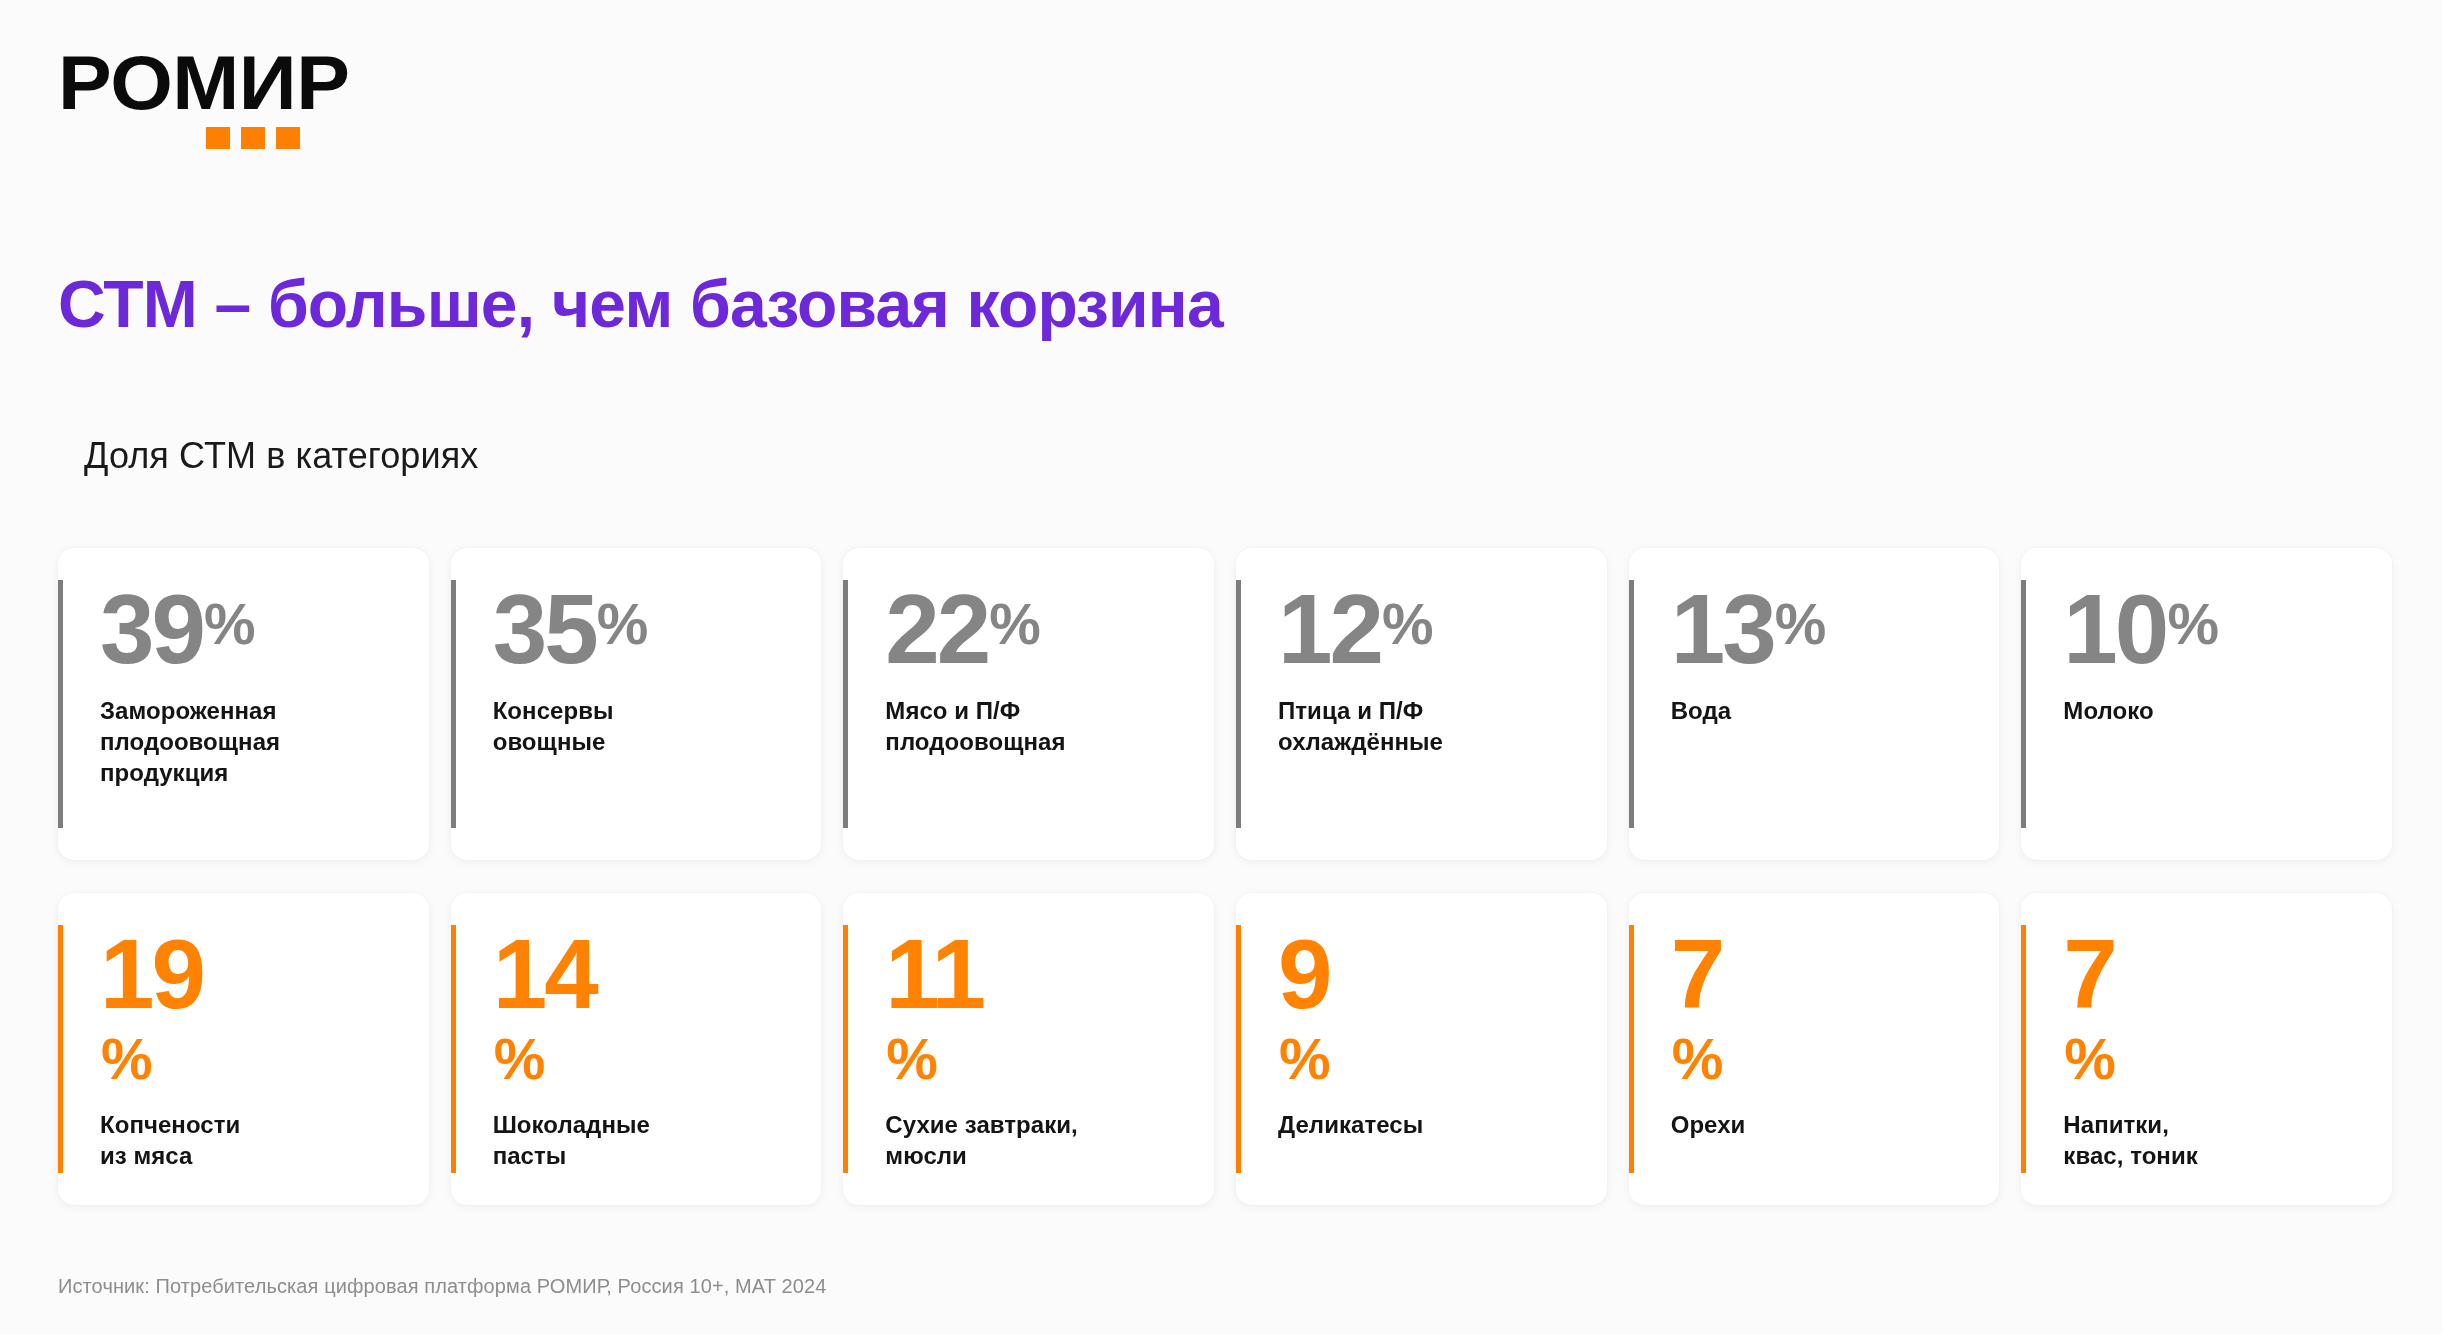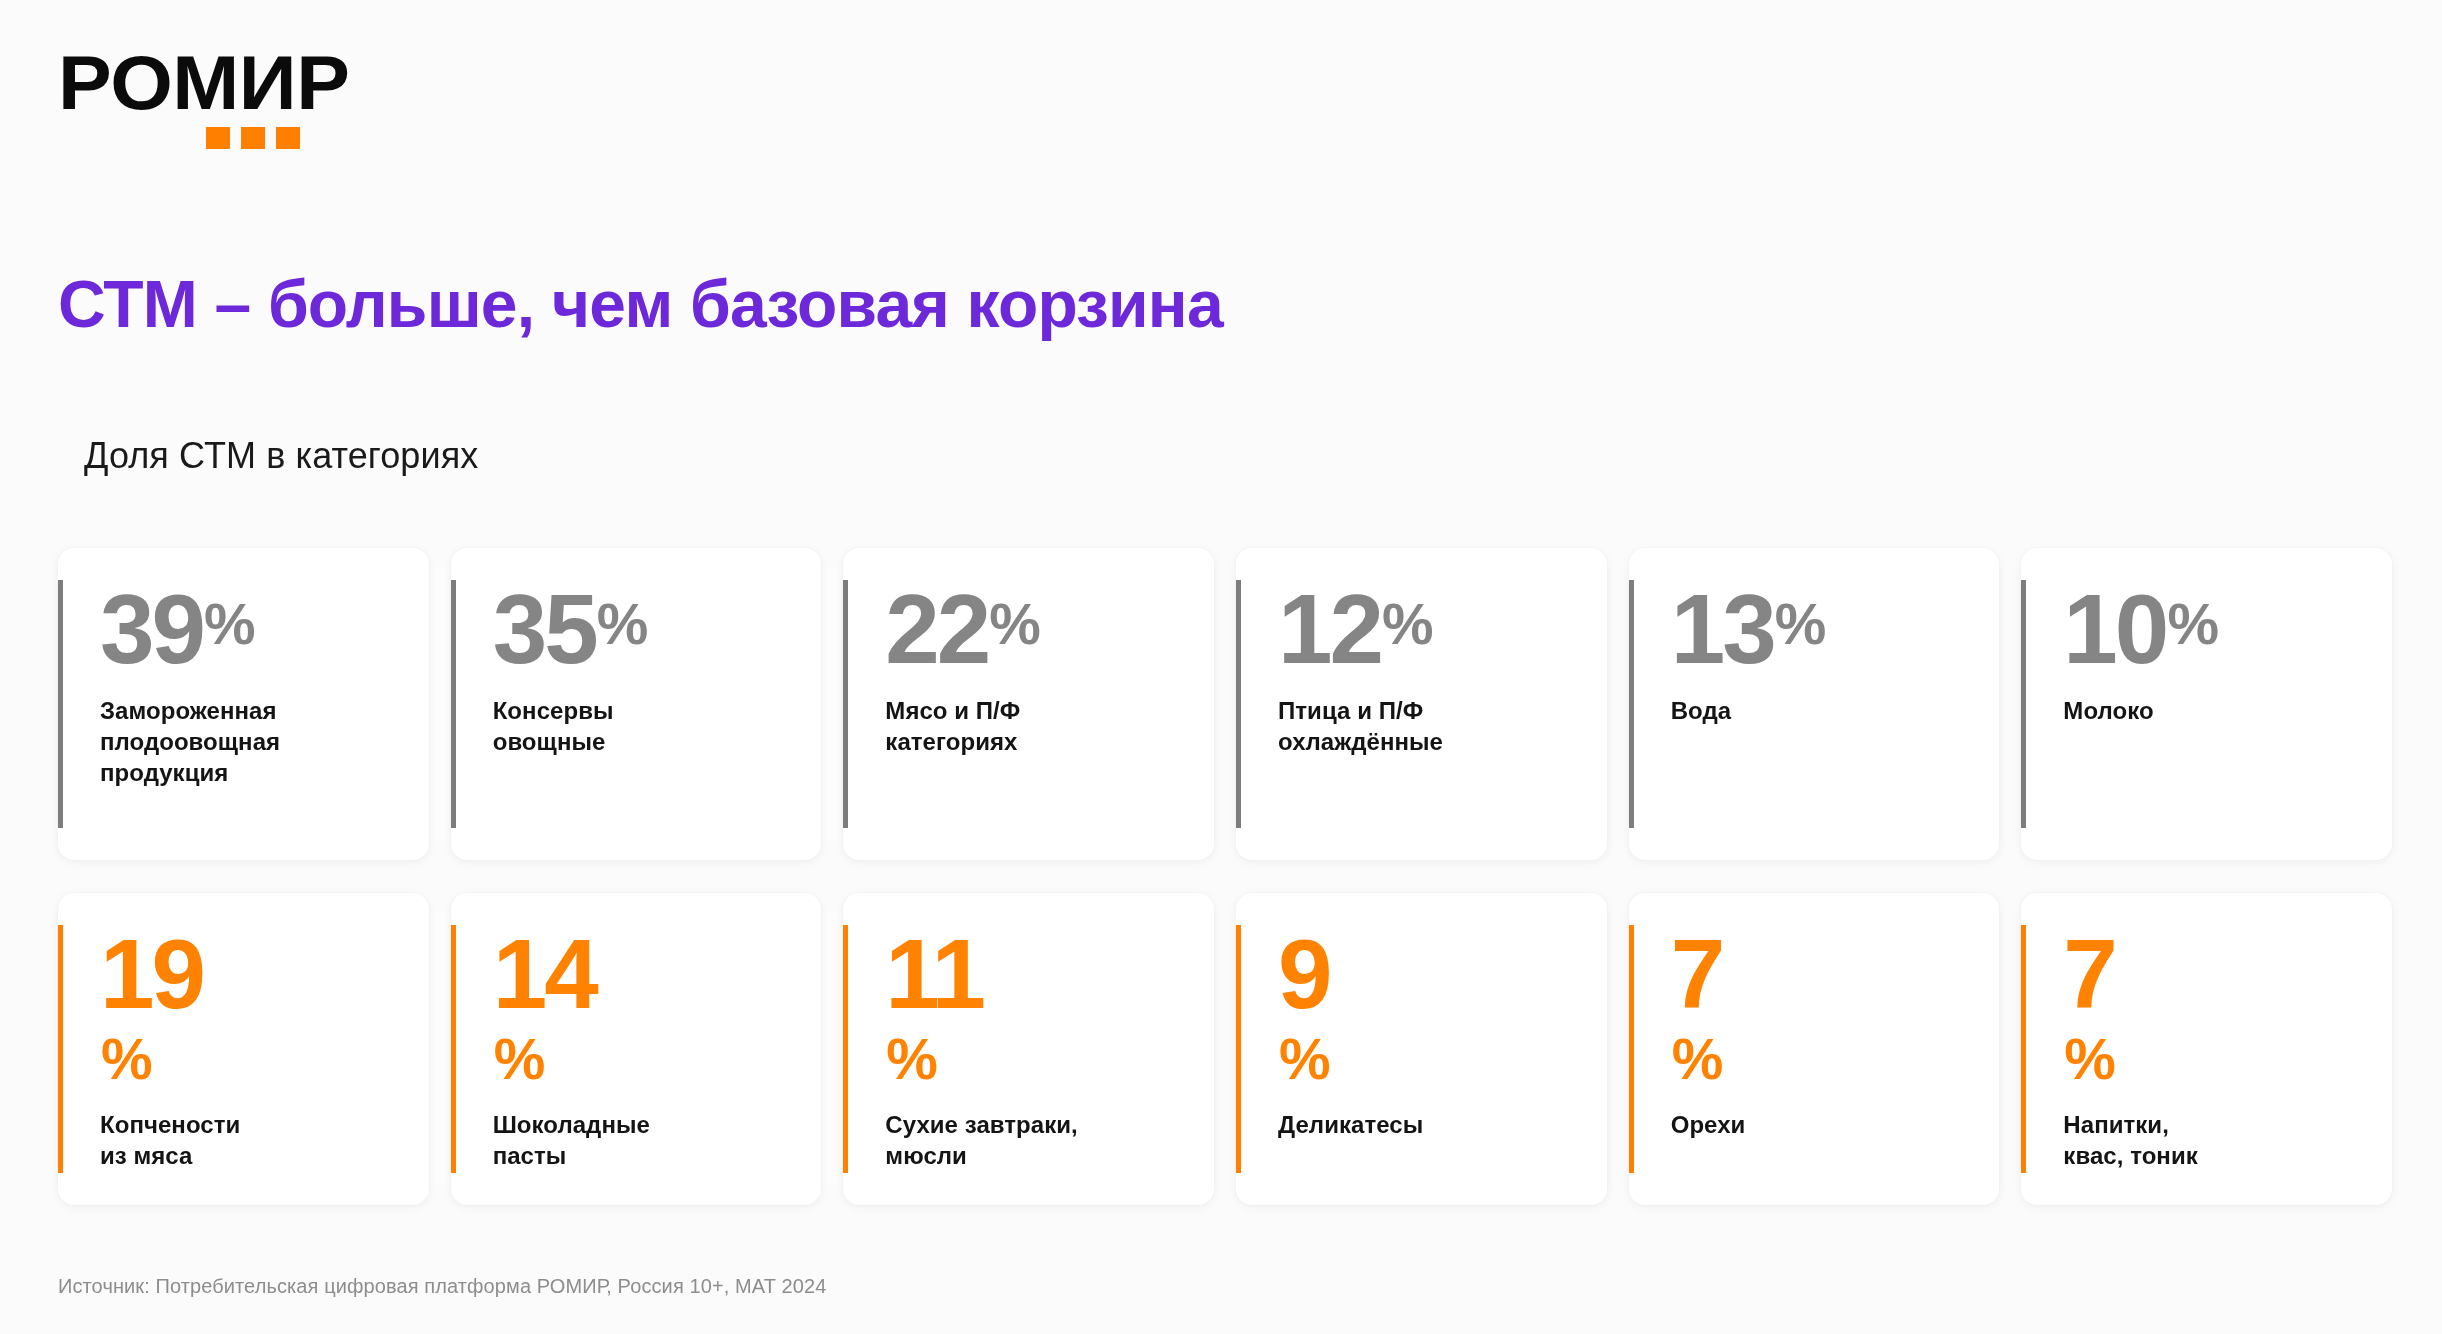--- a/index.html
+++ b/index.html
@@ -194,21 +194,21 @@
         <div class="label">Консервы
 овощные</div>
       </div>
       <div class="card">
         <div class="accent"></div>
         <div class="value">
           <span class="num">22</span>
           <span class="pct">%</span>
         </div>
         <div class="label">Мясо и П/Ф
-категориях</div>
+плодоовощная</div>
       </div>
       <div class="card">
         <div class="accent"></div>
         <div class="value">
           <span class="num">12</span>
           <span class="pct">%</span>
         </div>
         <div class="label">Птица и П/Ф
 охлаждённые</div>
       </div>

